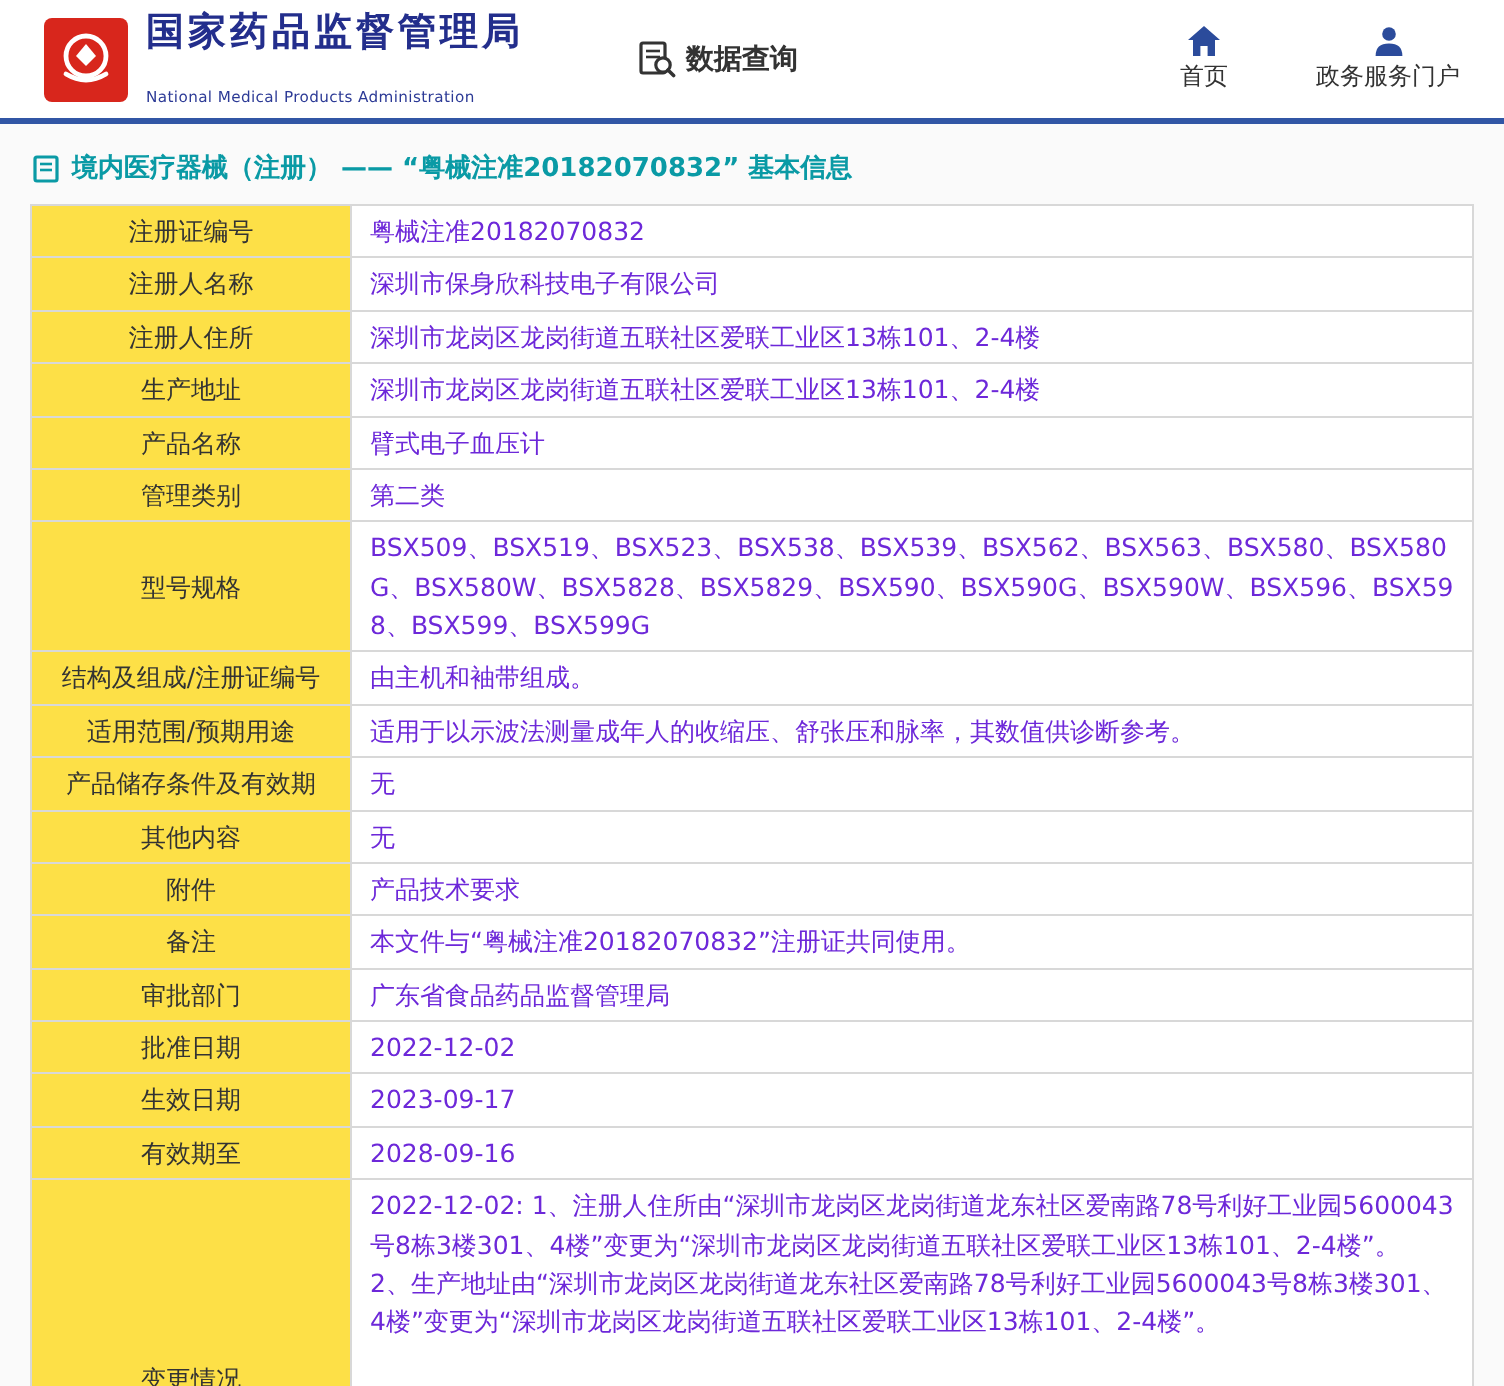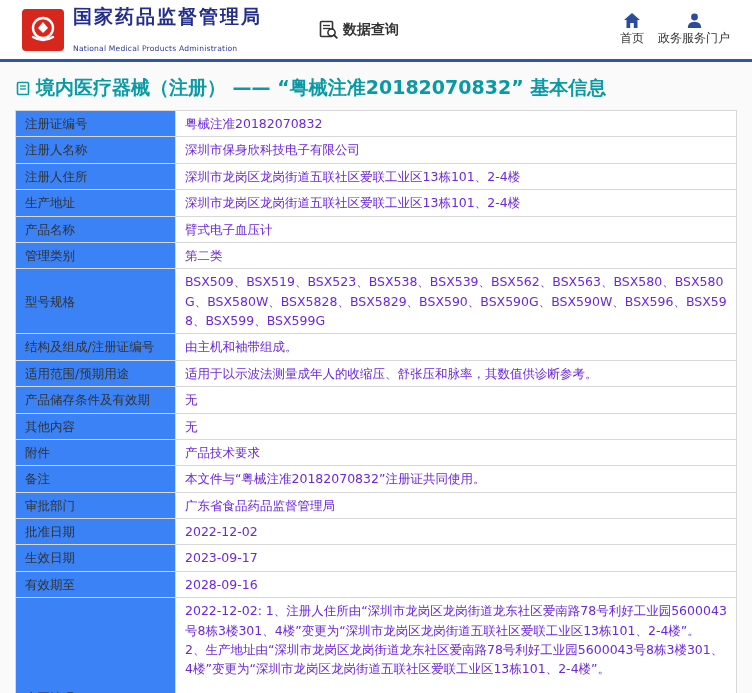--- a/index.html
+++ b/index.html
@@ -33,52 +33,52 @@
     font-weight: bold;
     letter-spacing: 2px;
   }
   .brand-sub { color: #2c3a96; font-size: 7.6px; letter-spacing: 0.2px; margin-top: 18px; }
   .data-query {
     margin-left: 57px;
     display: flex; align-items: center; gap: 5px;
     font-size: 14px; font-weight: bold; color: #333;
     cursor: pointer;
   }
-  .right-nav { margin-left: auto; display: flex; gap: 14px; padding-right: 6px; text-align: center; }
+  .right-nav { margin-left: auto; display: flex; gap: 44px; padding-right: 6px; text-align: center; }
   .nav-item {
     display: flex; flex-direction: column; align-items: center;
     font-size: 12px; color: #333; cursor: pointer; gap: 2px;
   }
   
   .breadcrumb {
     display: flex; align-items: center; gap: 6px;
     padding: 13px 16px 9px 16px;
     color: #0a9aa5;
-    font-size: 19px;
+    font-size: 13px;
     font-weight: bold;
   }
   
   .table-wrap { margin: 0 15px 12px 15px; }
   table.info {
     width: 100%;
     border-collapse: collapse;
     background: #ffffff;
     font-size: 12.5px;
     table-layout: fixed;
   }
   table.info th, table.info td {
     border: 1px solid #d8d8d8;
     padding: 3px 9px;
     vertical-align: middle;
     line-height: 1.55;
   }
   table.info th {
-    background: #3b82f6;
+    background: #fde047;
     width: 160px;
-    text-align: left;
+    text-align: center;
     font-weight: normal;
     color: #333;
   }
   table.info td {
     color: #6d28d9;
     text-align: left;
     white-space: pre-line;
     word-break: break-all;
   }
 </style>

